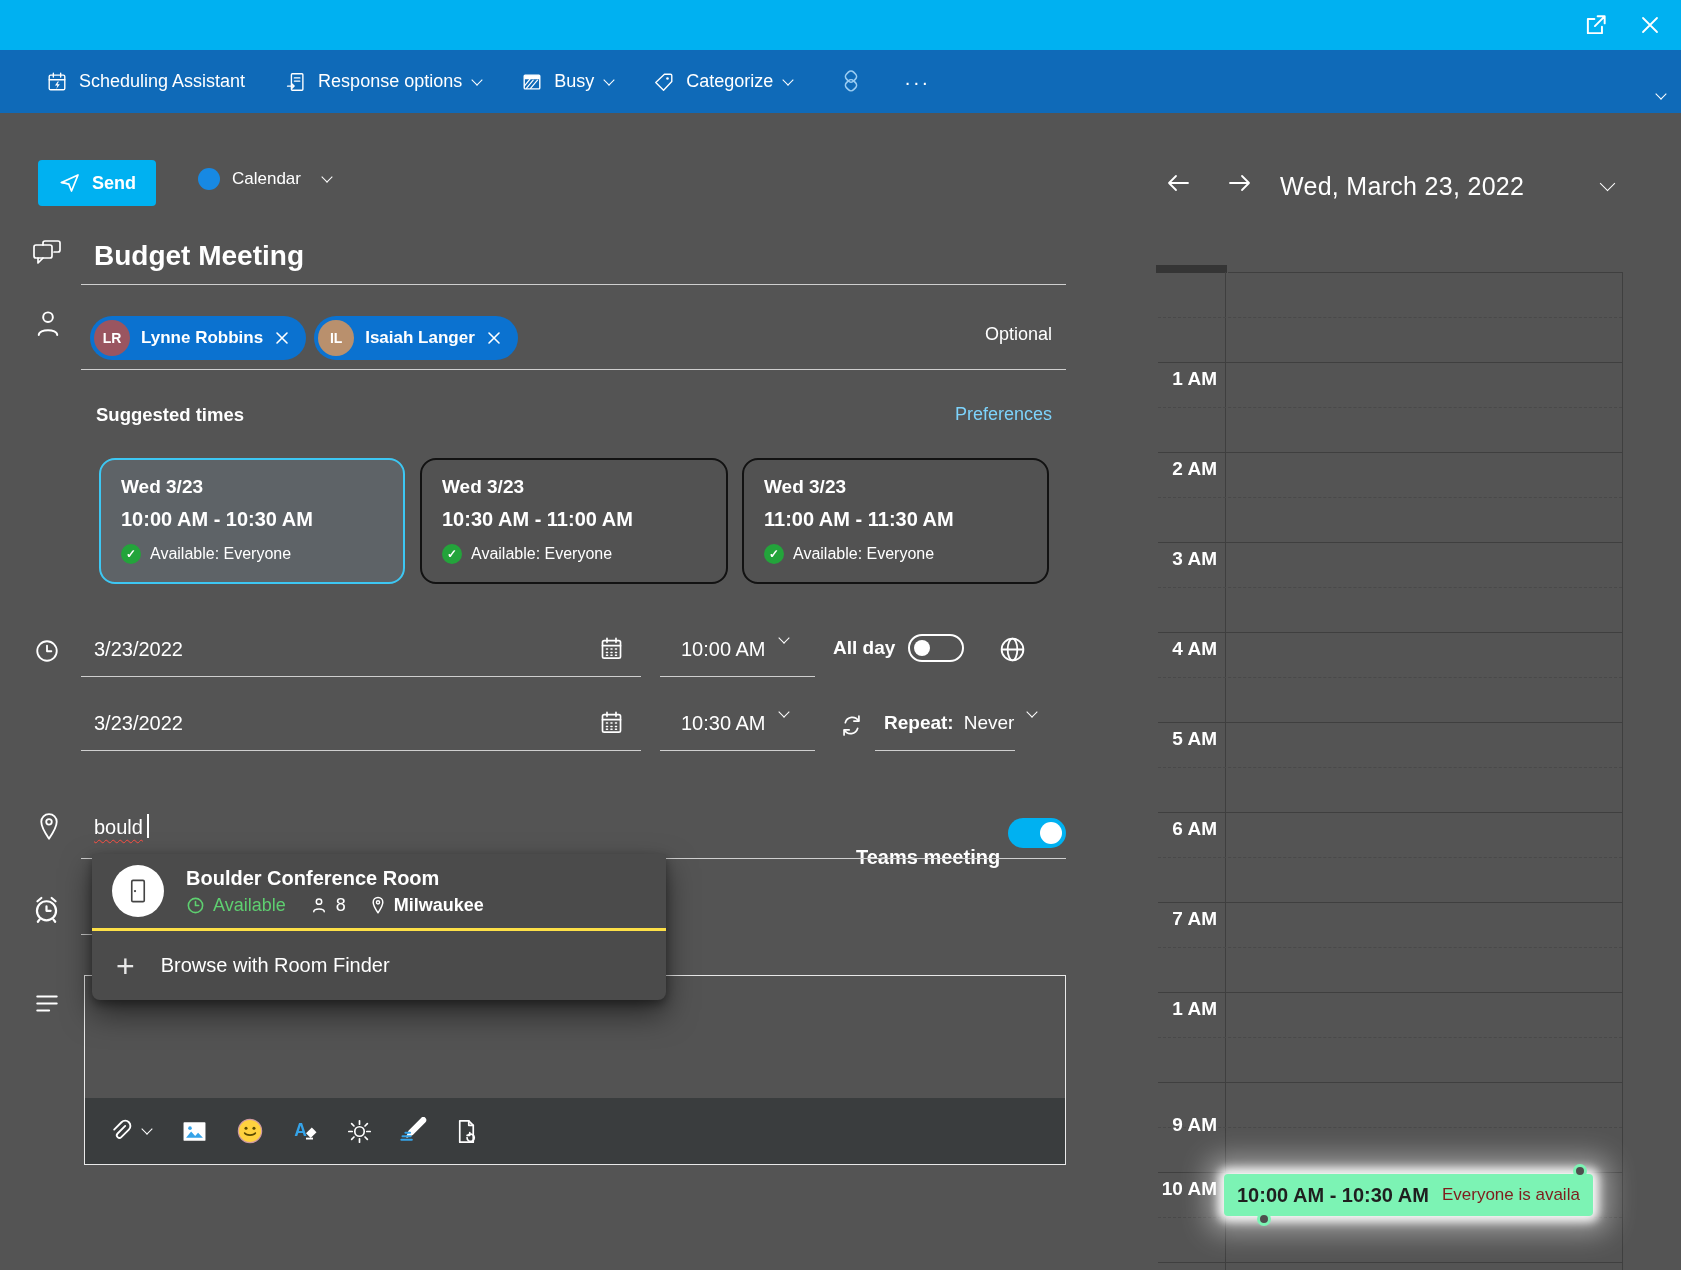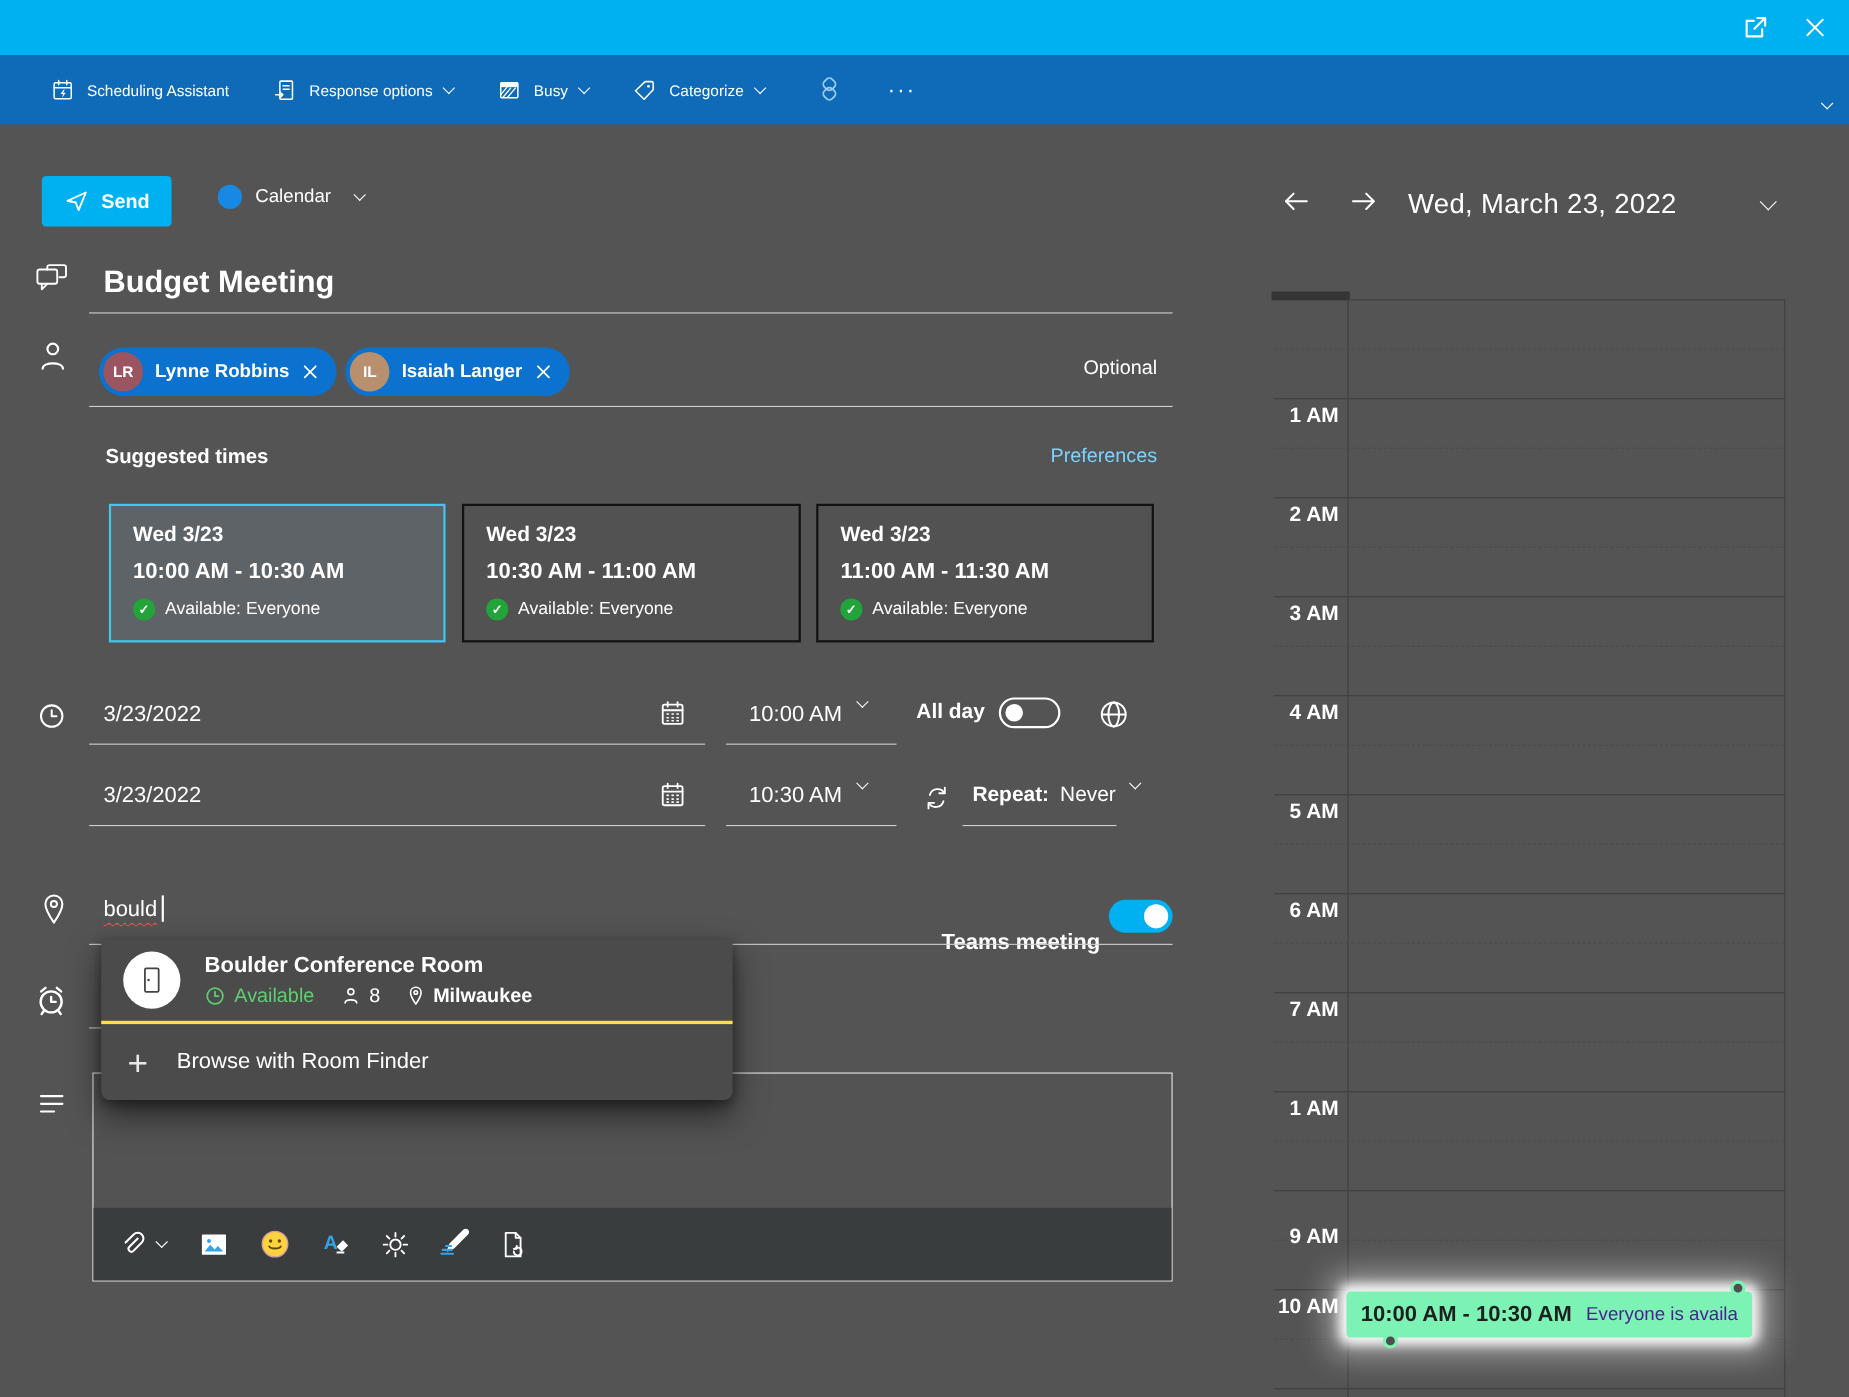--- a/index.html
+++ b/index.html
@@ -12,21 +12,21 @@
   .icb{stroke:#9bcdf2;fill:none;stroke-width:1.5px;stroke-linecap:round;stroke-linejoin:round}
 
   
   .titlebar{position:absolute;left:0;top:0;width:1681px;height:50px;background:#00b1f1;
     display:flex;align-items:center;justify-content:flex-end;gap:24px;padding-right:16px}
   .tb-btn{width:30px;height:30px;display:flex;align-items:center;justify-content:center;cursor:pointer}
 
   
   .ribbon{position:absolute;left:0;top:50px;width:1681px;height:63px;background:#0f6ab8;
     display:flex;align-items:center;padding-left:46px;gap:40px}
-  .ribbon-item{display:flex;align-items:center;gap:11px;font-size:14px;white-space:nowrap;cursor:pointer}
+  .ribbon-item{display:flex;align-items:center;gap:11px;font-size:18px;white-space:nowrap;cursor:pointer}
   .chev{display:inline-block;width:8px;height:8px;border-right:1.8px solid #fff;border-bottom:1.8px solid #fff;
     transform:rotate(45deg);margin-top:-4px}
   .more-dots{font-size:20px;letter-spacing:2px;line-height:10px;cursor:pointer}
   .ribbon-collapse{position:absolute;right:16px;top:94px}
 
   
   .send-btn{position:absolute;left:38px;top:160px;width:118px;height:46px;background:#00b1f1;border-radius:4px;
     display:flex;align-items:center;justify-content:center;gap:10px;font-size:18px;font-weight:700;cursor:pointer}
   .cal-select{position:absolute;left:198px;top:168px;display:flex;align-items:center;gap:12px;cursor:pointer}
   .cal-dot{width:22px;height:22px;border-radius:50%;background:#1789e3}
@@ -41,21 +41,21 @@
   .avatar{width:36px;height:36px;border-radius:50%;display:flex;align-items:center;justify-content:center;
     font-size:14px;font-weight:700;color:#fff}
   .av0{background:#9a5560}.av1{background:#b9906d}
   .chip-name{font-size:17px;font-weight:600}
   .chip-x{width:16px;height:16px;cursor:pointer}
   .optional{position:absolute;right:629px;top:324px;font-size:18px;cursor:pointer}
 
   .sugg-heading{position:absolute;left:96px;top:404px;font-size:18.5px;font-weight:600}
   .preferences{position:absolute;right:629px;top:404px;font-size:18px;color:#7dd3fc;cursor:pointer}
 
-  .card{position:absolute;top:458px;height:126px;border-radius:0;background:#525252;border:2px solid #121212;
+  .card{position:absolute;top:458px;height:126px;border-radius:16px;background:#525252;border:2px solid #121212;
     padding:16px 20px;cursor:pointer}
   .card.sel{background:#5e6367;border-color:#3dc7f3}
   .card-day{font-size:19px;font-weight:700;margin-bottom:10px}
   .card-time{font-size:20px;font-weight:700;margin-bottom:13px}
   .card-avail{display:flex;align-items:center;gap:9px;font-size:16px}
   .check-circle{width:20px;height:20px;border-radius:50%;background:#23a43b;color:#fff;font-size:12px;font-weight:700;
     display:flex;align-items:center;justify-content:center}
 
   .field-text{position:absolute;font-size:20px;white-space:nowrap}
   .sel-field{display:flex;align-items:flex-start;gap:14px;cursor:pointer}
@@ -98,21 +98,21 @@
   .hline{position:absolute;height:0;border-top:1px solid #3f3f3f}
   .hline.dashed{border-top:1px dashed #494949}
   .vline{position:absolute;width:0;border-left:1px solid #3f3f3f}
   .hour-label{position:absolute;right:464px;font-size:19px;font-weight:600;white-space:nowrap}
   .scroll-cue{position:absolute;left:1156px;top:265px;width:71px;height:8px;background:#353535}
 
   .event{position:absolute;left:1224px;top:1174px;width:369px;height:42px;background:#7cf3b4;border-radius:4px;
     display:flex;align-items:center;gap:13px;padding-left:13px;color:#1f1f1f;z-index:6;cursor:pointer;
     box-shadow:0 0 10px 6px rgba(255,255,255,.92), 0 0 28px 16px rgba(255,255,255,.45)}
   .event-time{font-size:20px;font-weight:700;white-space:nowrap}
-  .event-note{font-size:17px;color:#4c1d95;white-space:nowrap;overflow:hidden}
+  .event-note{font-size:17px;color:#7f1d1d;white-space:nowrap;overflow:hidden}
   .handle{position:absolute;width:14px;height:14px;border-radius:50%;background:#4e4e4e;border:3px solid #7cf3b4}
 </style>
 </head>
 <body>
 
 <div class="stage">
 
   <div class="titlebar">
     <span class="tb-btn">
       <svg width="26" height="26" viewBox="0 0 24 24" class="ic" style="stroke-width:1.8">

